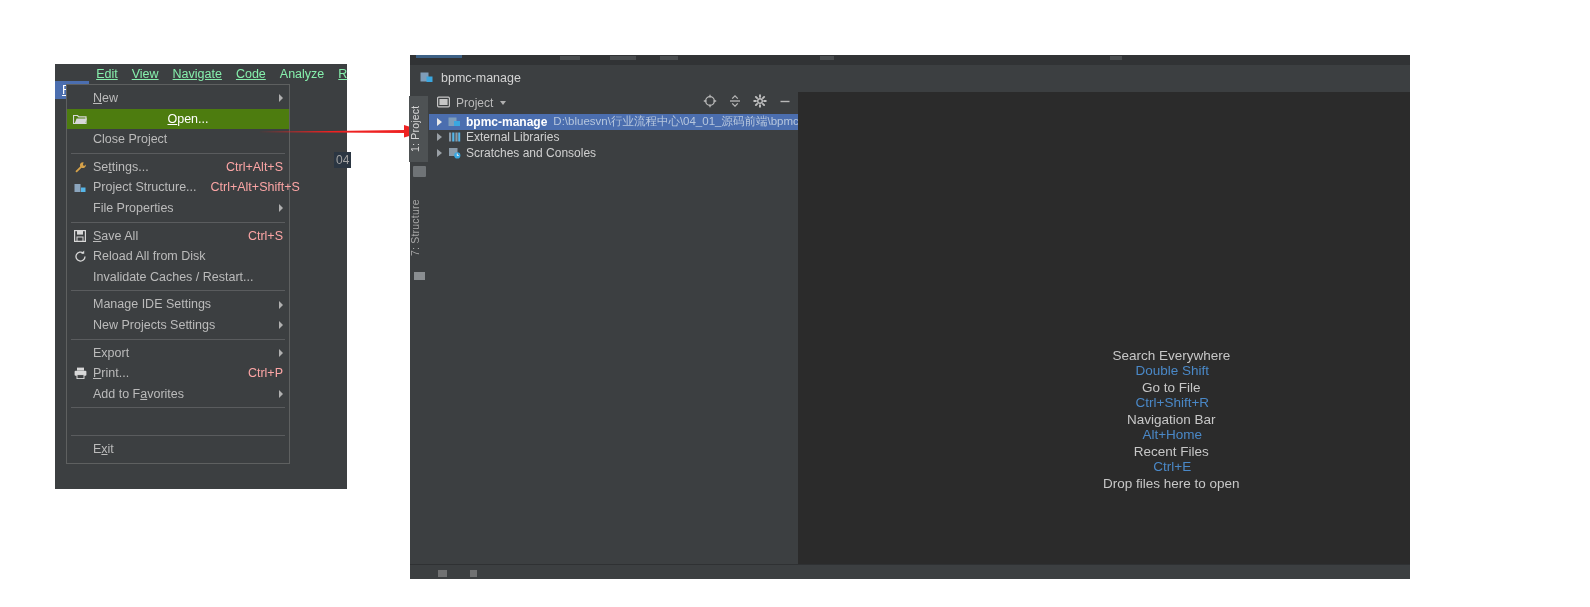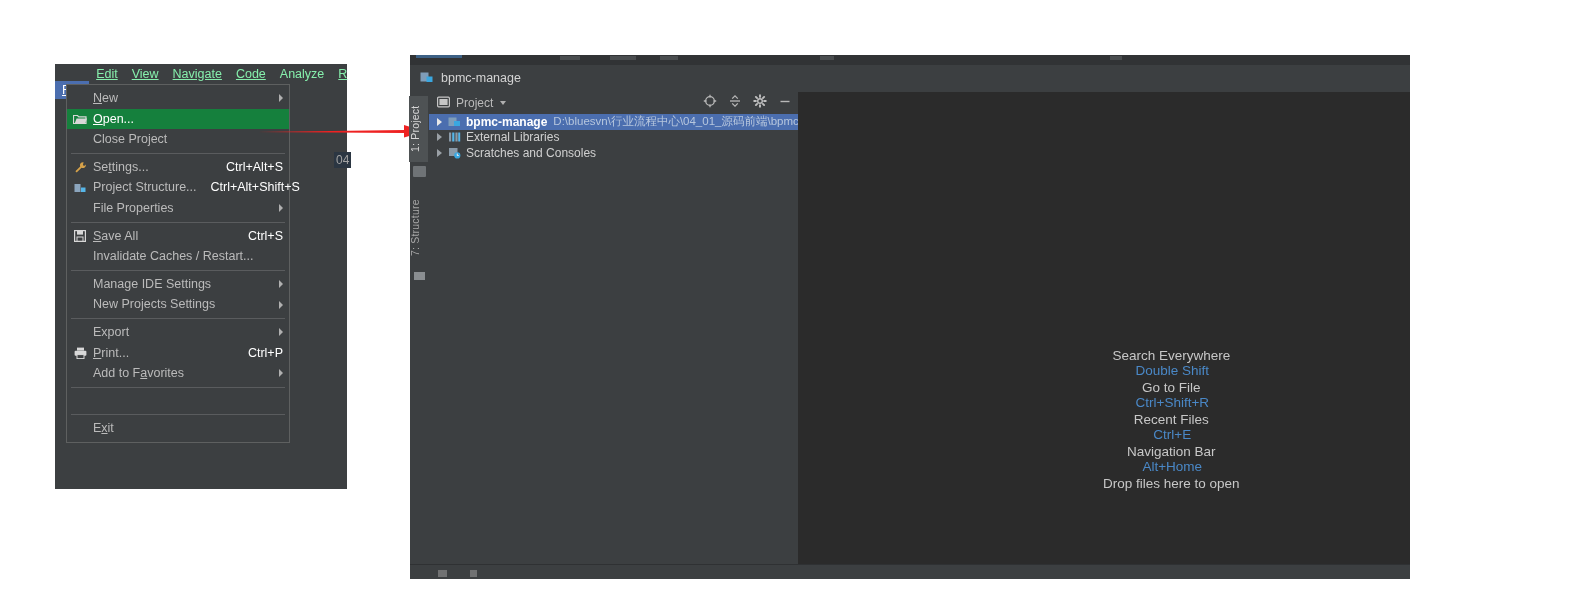--- a/index.html
+++ b/index.html
@@ -20,26 +20,26 @@
            display:flex;align-items:center;}
   .mb-item{font-size:12.5px;color:#86efac;padding:3px 7px;white-space:nowrap;line-height:1;}
   .mb-item.active{background:#4b6eaf;color:#ffffff;margin-top:32px;}
   .mb-item u{text-decoration:underline;}
 
   
   #file-menu{position:absolute;left:66px;top:84px;width:224px;background:#3c3f41;
              border:1px solid #5e6060;box-sizing:border-box;padding:3px 0;}
   .mi{position:relative;height:20.6px;display:flex;align-items:center;
       padding:0 6px 0 0;box-sizing:border-box;}
-  .mi.sel{background:#15803d;}
+  .mi.sel{background:#4d7c0f;text-align:center;}
   .mi-icon{width:26px;flex:0 0 26px;display:flex;align-items:center;justify-content:center;}
   .mi-label{flex:1;font-size:12.5px;color:#bbbbbb;white-space:nowrap;line-height:1;}
   .mi.sel .mi-label{color:#ffffff;}
   .mi-label u{text-decoration:underline;}
-  .mi-accel{font-size:12.5px;color:#ffffff;white-space:nowrap;line-height:1;padding-left:14px;}
+  .mi-accel{font-size:12.5px;color:#fca5a5;white-space:nowrap;line-height:1;padding-left:14px;}
   .mi-sub{width:0;height:0;border-left:4.5px solid #b0b0b0;
           border-top:4px solid transparent;border-bottom:4px solid transparent;margin-left:8px;}
   .mi-sep{height:1px;background:#5a5c5e;margin:3px 4px;}
 
   
   #peek-04{position:absolute;left:334px;top:152px;font-size:12px;color:#a2a2a2;
            background:#2b3642;padding:1px 2px;}
 
   
   #red-arrow{position:absolute;left:258px;top:124px;width:168px;height:14px;}
@@ -181,20 +181,29 @@
       <svg width="12" height="12" viewBox="0 0 12 12">
           <rect x="0.6" y="0.6" width="10.8" height="10.8" fill="none" stroke="#d8d8d8" stroke-width="1.2"></rect>
           <rect x="3" y="0.6" width="6" height="4" fill="#d8d8d8"></rect>
           <rect x="3" y="7" width="6" height="4.4" fill="none" stroke="#d8d8d8" stroke-width="1"></rect>
         </svg>
     </span>
     <span class="mi-label"><u>S</u>ave All</span>
     <span class="mi-accel">Ctrl+S</span>
   </div>
 
+  <div class="mi">
+    <span class="mi-icon">
+      <svg width="13" height="13" viewBox="0 0 13 13">
+          <path d="M11 6.5a4.5 4.5 0 11-1.6-3.4" fill="none" stroke="#d8d8d8" stroke-width="1.3"></path>
+          <path d="M10.2 0.6v3.1H7.1z" fill="#d8d8d8"></path>
+        </svg>
+    </span>
+    <span class="mi-label">Reload All from Disk</span>
+  </div>
 
   <div class="mi">
     <span class="mi-icon"></span>
     <span class="mi-label">Invalidate Caches / Restart...</span>
   </div>
 
   <div class="mi-sep"></div>
 
   <div class="mi">
     <span class="mi-icon"></span>
@@ -372,26 +381,26 @@
     <div id="hints">
       <div class="hint">
         <span>Search Everywhere</span>
         <span class="key">Double Shift</span>
       </div>
       <div class="hint">
         <span>Go to File</span>
         <span class="key">Ctrl+Shift+R</span>
       </div>
       <div class="hint">
+        <span>Navigation Bar</span>
+        <span class="key">Alt+Home</span>
+      </div>
+      <div class="hint">
         <span>Recent Files</span>
         <span class="key">Ctrl+E</span>
-      </div>
-      <div class="hint">
-        <span>Navigation Bar</span>
-        <span class="key">Alt+Home</span>
       </div>
       <div class="hint">
         <span>Drop files here to open</span>
       </div>
     </div>
   </div>
 
   <div id="rw-bottombar">
     <span class="bb-ico" style="left:28px;width:9px;height:7px;background:#9a9a9a;display:block;"></span>
     <span class="bb-ico" style="left:60px;width:7px;height:7px;background:#9a9a9a;display:block;"></span>

